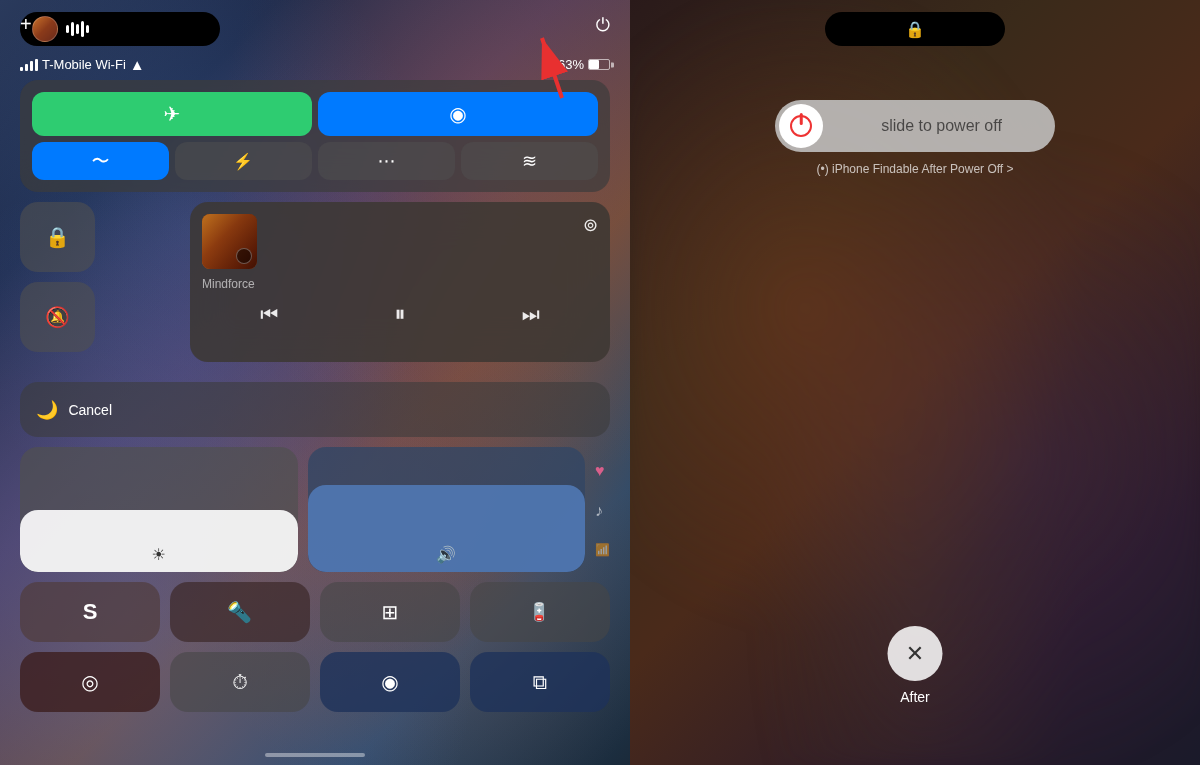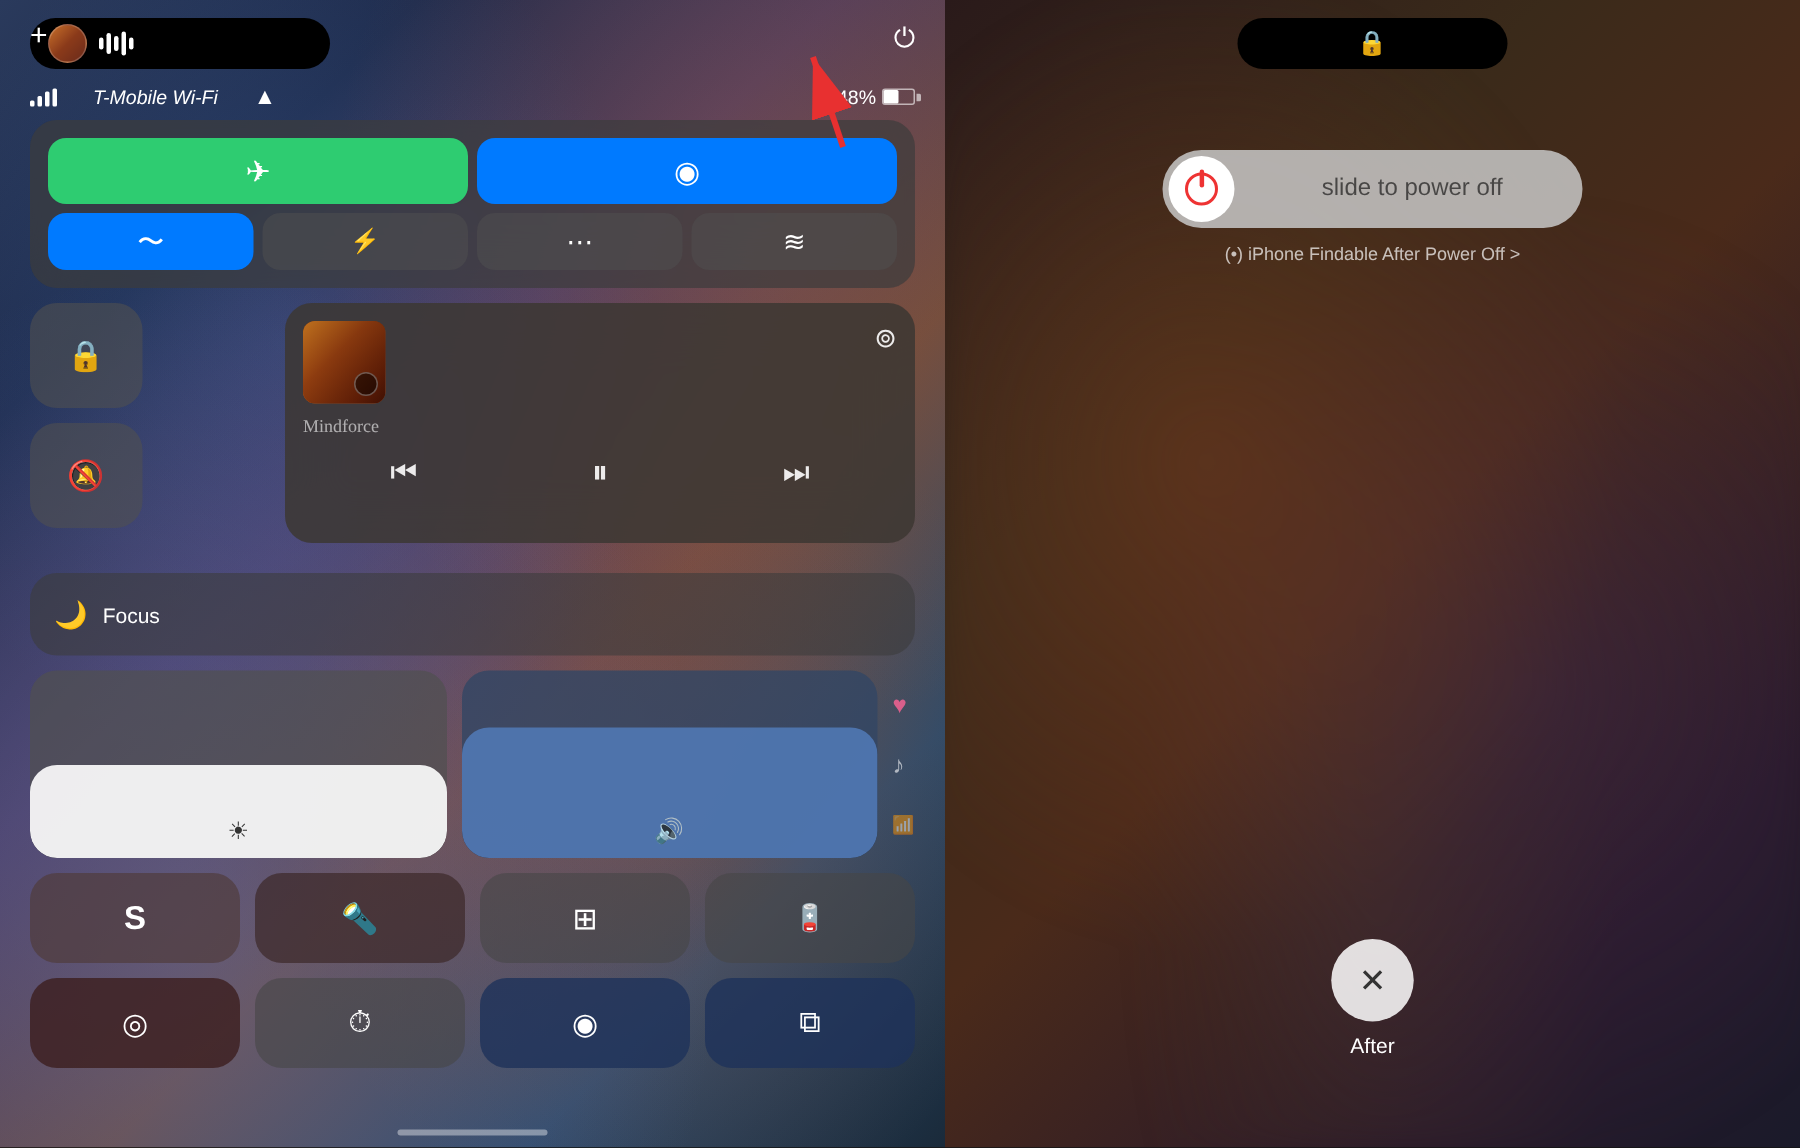--- a/index.html
+++ b/index.html
@@ -150,24 +150,23 @@
       padding: 4px 20px;
       display: flex;
       align-items: center;
       justify-content: space-between;
       z-index: 10;
     }
 
     .signal-wifi {
       display: flex;
       align-items: center;
-      gap: 20px;
+      gap: 0;
       color: #fff;
       font-size: 13px;
-      font-style: italic;
     }
 
     .signal-dots {
       display: flex;
       align-items: flex-end;
       gap: 2px;
       height: 12px;
     }
 
     .signal-dot {
@@ -292,21 +291,20 @@
     .song-title {
       color: #fff;
       font-size: 14px;
       font-weight: 600;
     }
 
     .song-artist {
       color: rgba(255,255,255,0.6);
       font-size: 12px;
       margin-top: 2px;
-      font-family: Liberation Serif, serif;
     }
 
     .media-controls {
       display: flex;
       align-items: center;
       justify-content: space-around;
       margin-top: 10px;
     }
 
     .media-btn {
@@ -620,21 +618,21 @@
           <div class="signal-dot"></div>
           <div class="signal-dot"></div>
           <div class="signal-dot"></div>
           <div class="signal-dot"></div>
         </div>
         <span style="color:#fff;font-size:13px;margin-left:4px;">T-Mobile Wi-Fi</span>
         <span style="margin-left:4px;font-size:15px;color:#fff;">▲</span>
       </div>
       <div class="battery-area">
         <span style="font-size:12px;">⊕</span>
-        <span>48%</span>
+        <span>63%</span>
         <div class="battery-icon">
           <div class="battery-fill"></div>
         </div>
       </div>
     </div>
 
     <div class="control-center">
 
       <div class="connectivity-card">
         <div class="conn-top">
@@ -692,21 +690,21 @@
             <span class="media-btn">⏮</span>
             <span class="media-btn pause">⏸</span>
             <span class="media-btn">⏭</span>
           </div>
         </div>
       </div>
 
       <div style="display:flex;gap:10px;margin-top:10px;">
         <div class="focus-btn" style="flex:2;">
           <span style="color:#fff;font-size:18px;">🌙</span>
-          <span style="color:#fff;font-size:14px;">Focus</span>
+          <span style="color:#fff;font-size:14px;">Cancel</span>
         </div>
       </div>
 
       <div style="display:flex;gap:10px;margin-top:10px;height:125px;position:relative;">
         <div class="slider-card brightness-slider">
           <div class="brightness-fill slider-fill"></div>
           <div class="slider-icon" style="color:#333;">☀</div>
         </div>
         <div class="slider-card volume-slider">
           <div class="volume-fill slider-fill"></div>

